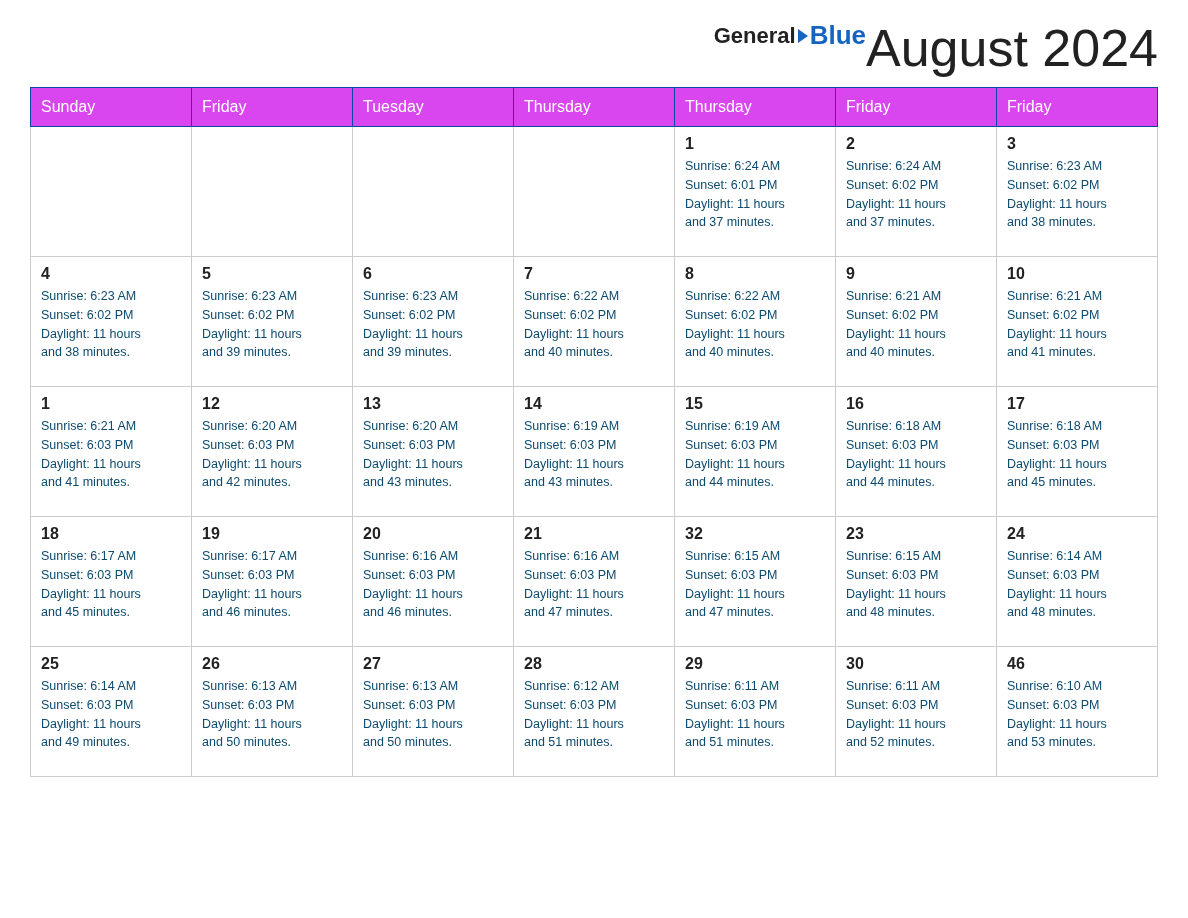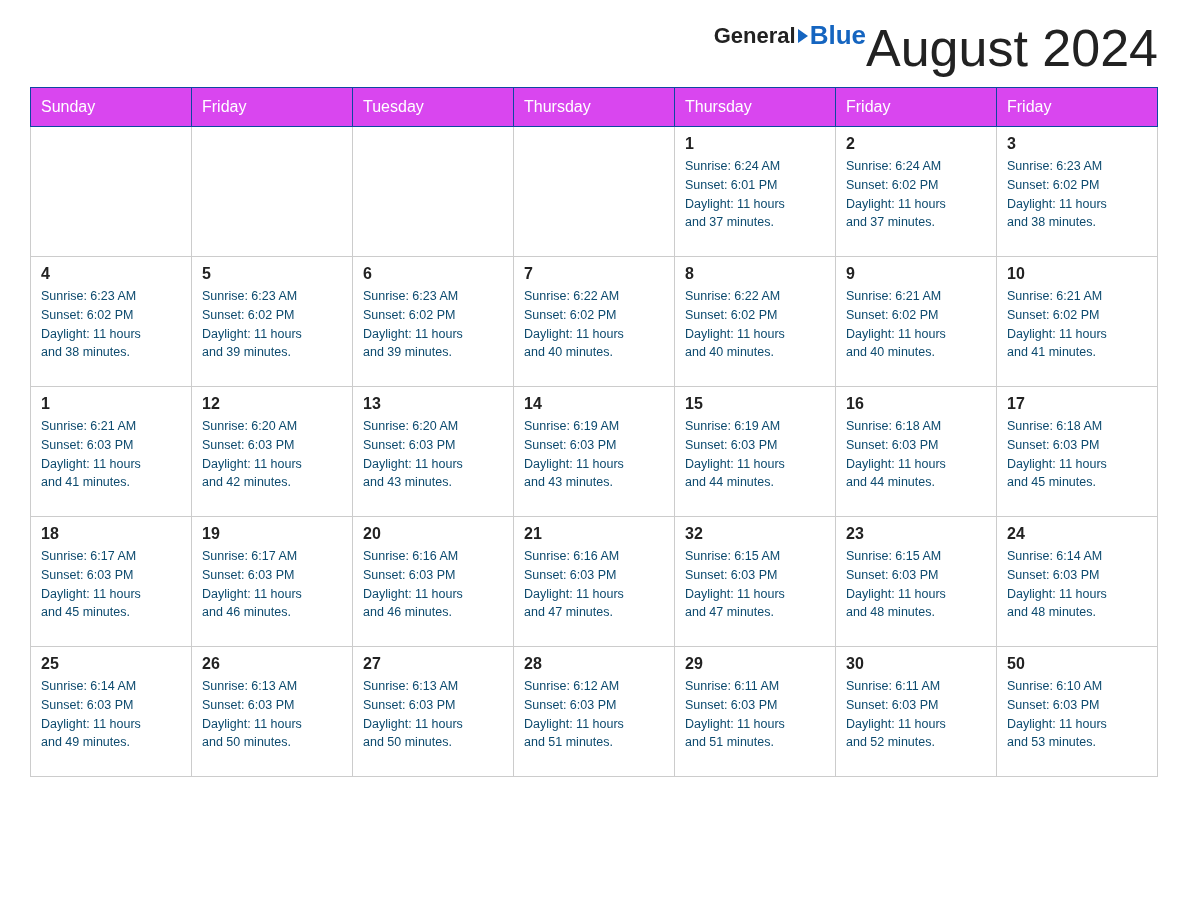--- a/index.html
+++ b/index.html
@@ -255,18 +255,18 @@
         </td>
         <td>
           <span class="day-num">29</span>
           <div class="day-info">Sunrise: 6:11 AM<br>Sunset: 6:03 PM<br>Daylight: 11 hours<br>and 51 minutes.</div>
         </td>
         <td>
           <span class="day-num">30</span>
           <div class="day-info">Sunrise: 6:11 AM<br>Sunset: 6:03 PM<br>Daylight: 11 hours<br>and 52 minutes.</div>
         </td>
         <td>
-          <span class="day-num">50</span>
+          <span class="day-num">46</span>
           <div class="day-info">Sunrise: 6:10 AM<br>Sunset: 6:03 PM<br>Daylight: 11 hours<br>and 53 minutes.</div>
         </td>
       </tr>
     </tbody>
 </table>
 
 </body></html>

